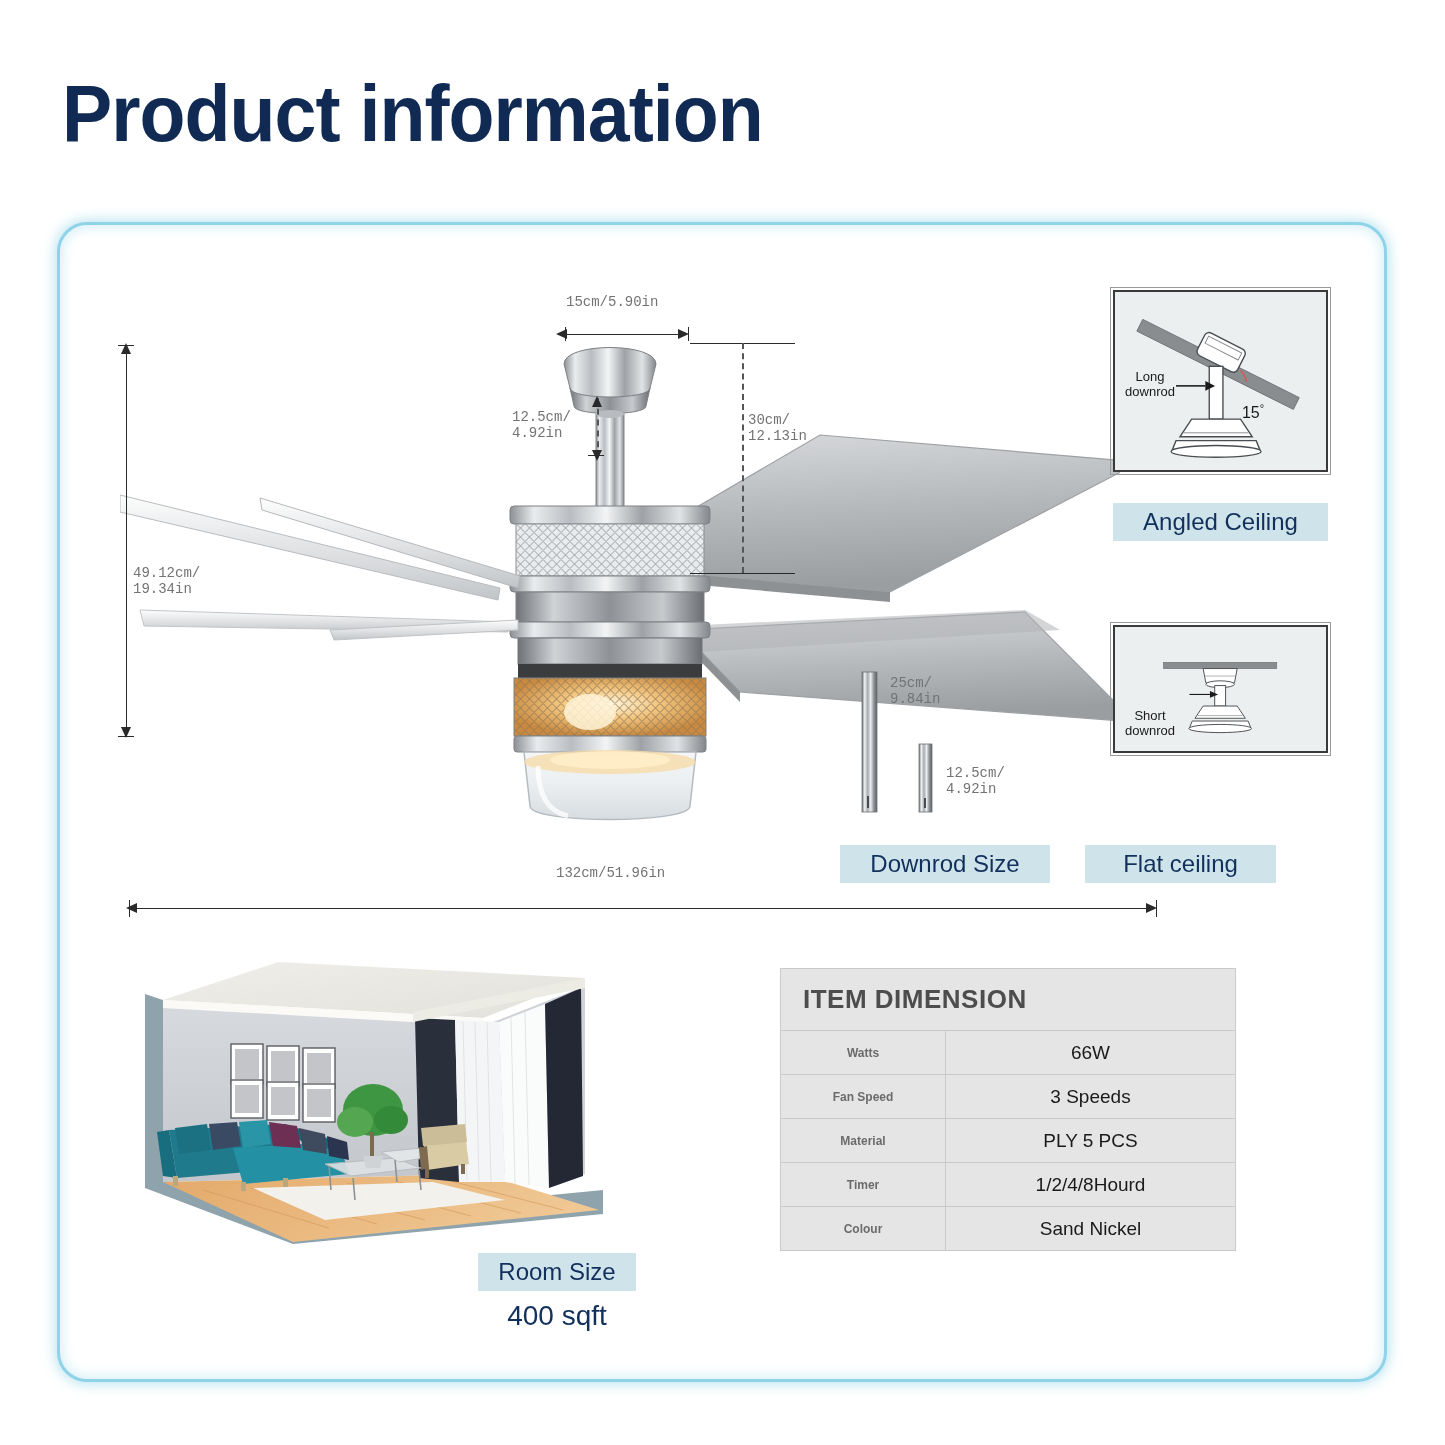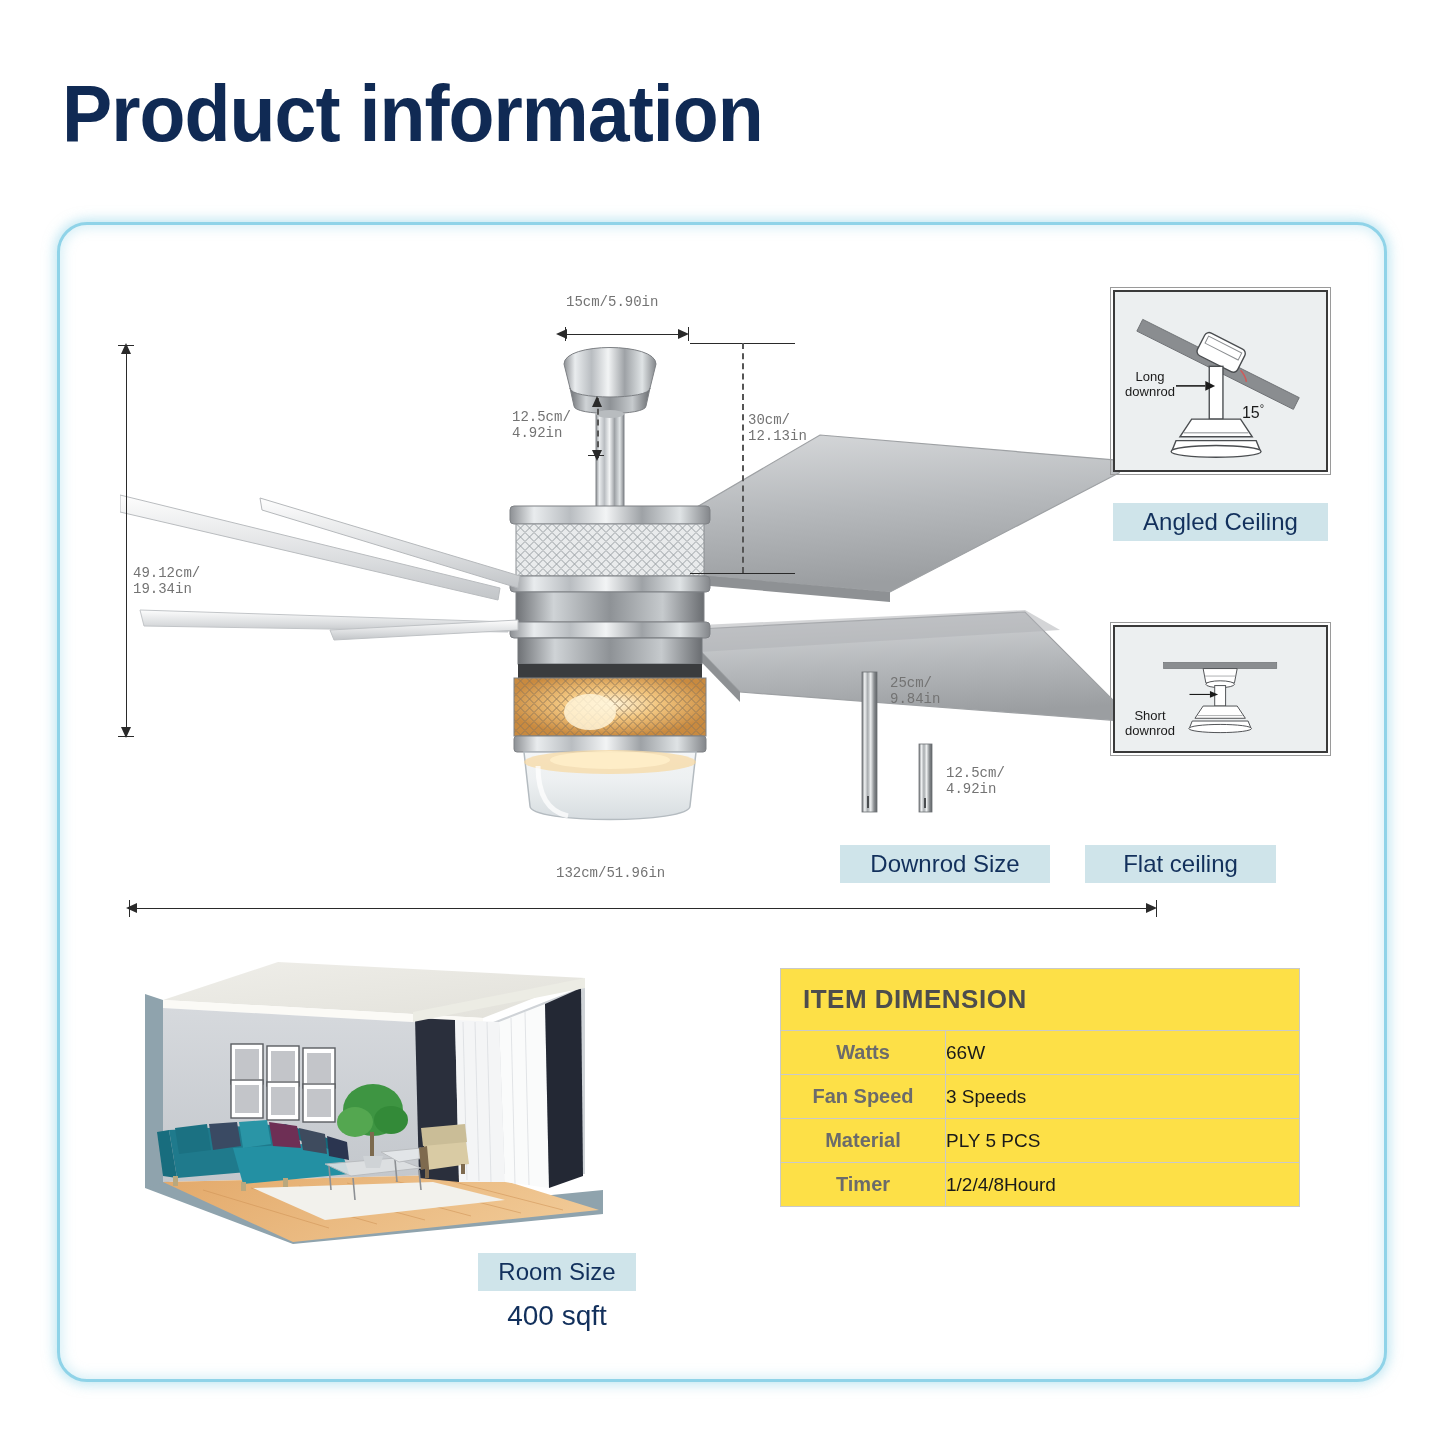--- a/index.html
+++ b/index.html
@@ -77,34 +77,34 @@
   }
   .diag-label {
     position: absolute; font-size: 13px; color: #1a1a1a; line-height: 1.15;
     text-align: center; white-space: pre-line;
     font-family: "Liberation Sans", sans-serif;
   }
 
   
   #spec-table {
     position: absolute; left: 780px; top: 968px;
-    width: 520px; border-collapse: collapse;
-    background: #fde047;
+    width: 456px; border-collapse: collapse;
+    background: #e5e5e5;
   }
   #spec-table td { border: 1px solid #c9c9c9; height: 44px; }
   #spec-table .thead-cell {
     height: 62px; padding-left: 22px;
     font-size: 26px; font-weight: 700; color: #4d4d4d; letter-spacing:.5px;
   }
   #spec-table .k {
     width: 165px; text-align: center;
-    font-size: 20px; font-weight: 700; color: #6b6b6b;
+    font-size: 12px; font-weight: 700; color: #6b6b6b;
   }
   #spec-table .v {
-    text-align: left; font-size: 19px; color: #1a1a1a;
+    text-align: center; font-size: 19px; color: #1a1a1a;
   }
 
   
   #room-image { position: absolute; left: 133px; top: 952px; width: 470px; height: 300px; }
 </style>
 </head>
 <body>
 
 <div id="page">
 
@@ -472,16 +472,20 @@
         <td class="v">3 Speeds</td>
       </tr>
       <tr>
         <td class="k">Material</td>
         <td class="v">PLY 5 PCS</td>
       </tr>
       <tr>
         <td class="k">Timer</td>
         <td class="v">1/2/4/8Hourd</td>
       </tr>
+      <tr>
+        <td class="k">Colour</td>
+        <td class="v">Sand Nickel</td>
+      </tr>
     </tbody>
   </table>
 
 </div>
 
 </body></html>

